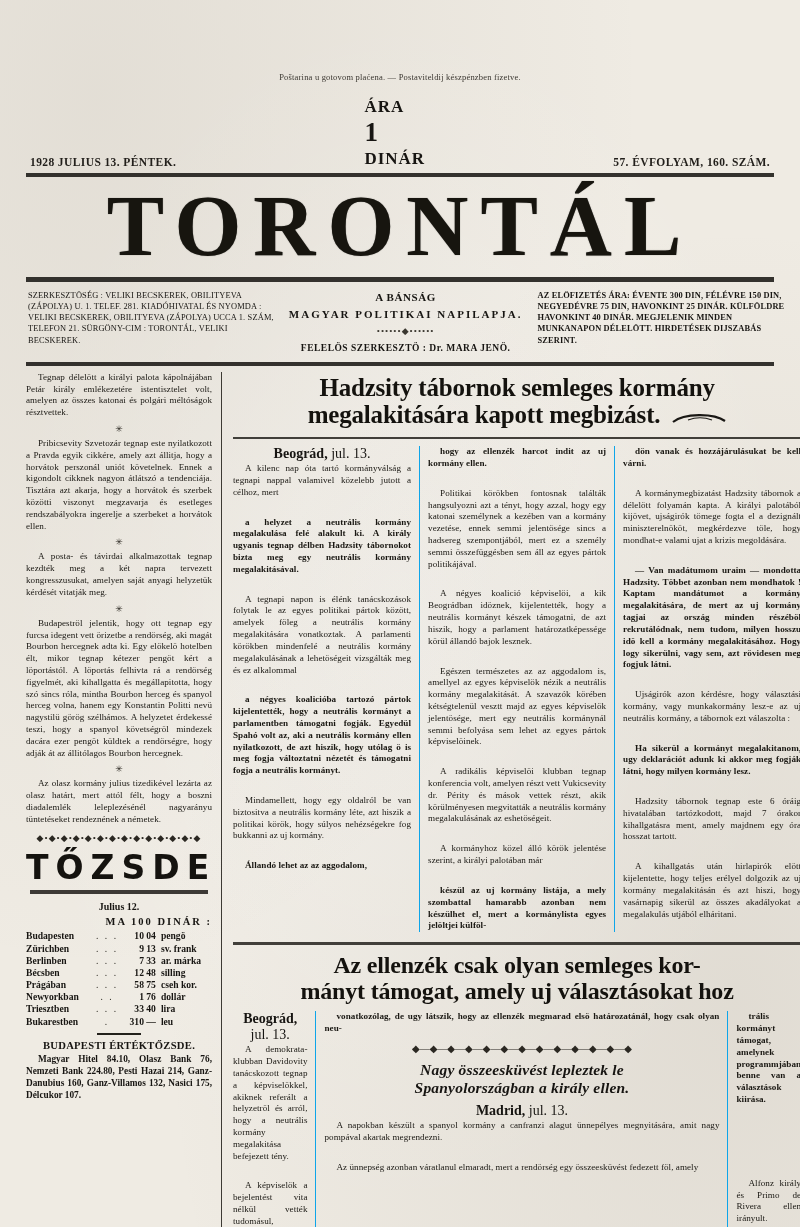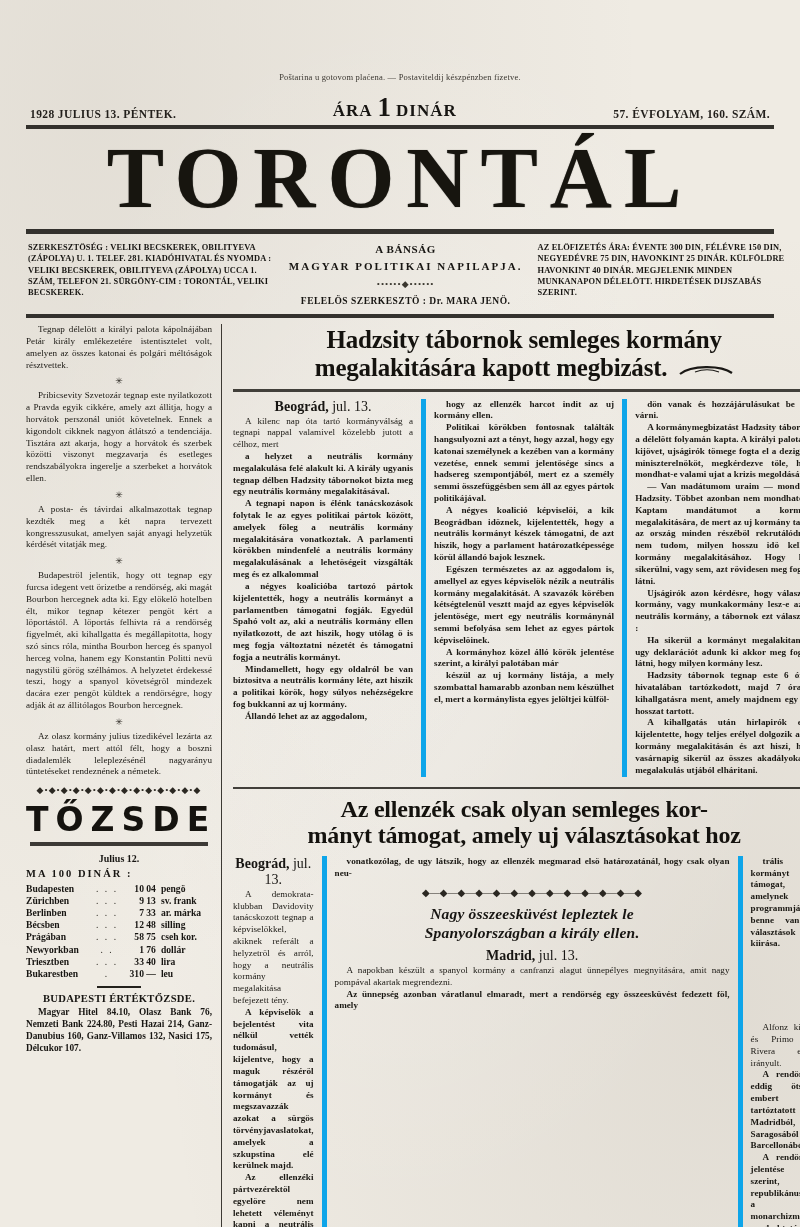--- a/index.html
+++ b/index.html
@@ -30,21 +30,21 @@
     font-family:"Liberation Serif", serif;
   }
   .issuebar{
     display:flex;align-items:flex-end;justify-content:space-between;
     padding:14px 30px 0 30px;
   }
   .issuebar .dateline,.issuebar .volline{
     font-size:11.5px;font-weight:700;letter-spacing:.4px;color:#221f1b;
     font-family:Liberation Serif, serif;
   }
-  .pricebox{display:flex;align-items:baseline;gap:5px;transform:translateY(1px);}
+  .pricebox{display:flex;align-items:baseline;gap:5px;transform:translateY(1px);flex-direction:column;}
   .pricebox .p1,.pricebox .p3{font-size:17px;font-weight:700;letter-spacing:1px;}
   .pricebox .p2{font-size:27px;font-weight:700;line-height:.8;}
 
   .rule-thick{height:4px;background:#1a1815;margin:5px 26px 0 26px;
     box-shadow:0 0 0 0 #000;opacity:.88;}
 
   
   .masthead{
     text-align:center;margin:4px 0 0 0;
     font-family:"Liberation Serif", serif;
@@ -53,75 +53,75 @@
     text-shadow:0 0 1px rgba(0,0,0,.5);
   }
   .rule-thick2{height:5px;background:#1a1815;margin:6px 26px 0 26px;opacity:.88;}
 
   
   .plate{
     display:flex;margin:8px 28px 0 28px;font-size:8.4px;line-height:1.33;
     letter-spacing:.15px;
   }
   .plate .col{flex:0 0 33.3%;}
-  .plate .left{font-weight:700;text-transform:uppercase;padding-right:6px;}
+  .plate .left{font-weight:400;text-transform:uppercase;padding-right:6px;}
   .plate .mid{text-align:center;}
   .plate .right{font-weight:700;text-transform:uppercase;text-align:left;padding-left:8px;}
   .plate .mid .m1{font-size:11px;font-weight:700;letter-spacing:.6px;}
   .plate .mid .m2{font-size:11px;font-weight:700;letter-spacing:2px;margin-top:2px;}
   .plate .mid .orn{font-size:9px;letter-spacing:1px;margin:5px 0 4px;color:#3a372f;}
   .plate .mid .m3{font-size:9.5px;font-weight:700;letter-spacing:.5px;}
 
   .rule-thick3{height:4px;background:#1a1815;margin:7px 26px 6px 26px;opacity:.88;}
 
   
   .body-grid{display:flex;padding:0 26px;box-sizing:border-box;}
   .col-left{width:196px;flex:0 0 196px;padding-right:9px;box-sizing:border-box;
     border-right:1px solid #3d3a34;}
   .col-right{flex:1;padding-left:11px;box-sizing:border-box;}
 
   p.news{
     font-size:9.1px;line-height:1.30;text-align:justify;margin:0 0 0 0;
     text-indent:12px;letter-spacing:.05px;color:#191712;
   }
-  p.news + p.news{margin-top:0;font-weight:bold;}
+  p.news + p.news{margin-top:18px;}
   .starsep{text-align:center;font-size:9px;margin:5px 0 4px;color:#2e2b25;}
 
   
   h1.head{
     font-size:25px;line-height:1.1;font-weight:700;text-align:center;
     margin:2px 0 8px 0;letter-spacing:-.2px;color:#14120e;
   }
   h1.head .l2{display:block;}
   .swoosh{display:inline-block;width:54px;height:12px;vertical-align:middle;margin-left:6px;}
 
   .rule-under{height:2.4px;background:#23211c;margin:6px 0 7px 0;opacity:.85;}
 
   .three-col{display:flex;gap:0;}
   .three-col .c{flex:1;padding:0 8px;box-sizing:border-box;}
-  .three-col .c + .c{border-left:5px solid #0ea5e9;}
+  .three-col .c + .c{border-left:1px solid #0ea5e9;}
   .three-col .c:first-child{padding-left:0;}
   .three-col .c:last-child{padding-right:0;}
 
   .dateline-in{font-size:14px;text-align:center;font-weight:700;margin:0 0 1px 0;}
   .dateline-in em{font-style:normal;font-weight:400;}
   p.lead{font-weight:700;}
 
   
   .orn-rule{
     text-align:center;font-size:9px;letter-spacing:1px;color:#2b2822;
     margin:7px 0 5px;overflow:hidden;white-space:nowrap;
   }
   .tozsde-title{
     font-size:33px;font-weight:700;letter-spacing:7px;
     font-family:"DejaVu Sans", sans-serif;margin:1px 0 0 0;color:#15130f;
   }
   .tozsde-rule{height:4px;background:#1d1b17;margin:3px 4px 7px 4px;opacity:.85;}
   .tz-date{text-align:center;font-size:10px;font-weight:700;margin-bottom:4px;}
-  .tz-sub{text-align:left;font-size:10.5px;font-weight:700;letter-spacing:2px;margin-bottom:3px;}
+  .tz-sub{text-align:right;font-size:10.5px;font-weight:700;letter-spacing:2px;margin-bottom:3px;}
   table.fx{width:100%;border-collapse:collapse;font-size:9.6px;font-weight:700;}
   table.fx td{padding:.6px 0;vertical-align:bottom;}
   table.fx .city{white-space:nowrap;}
   table.fx .dots{color:#2a2720;letter-spacing:2px;text-align:center;font-weight:400;}
   table.fx .val{text-align:right;padding-right:5px;white-space:nowrap;}
   table.fx .cur{text-align:left;white-space:nowrap;}
   .shortrule{width:44px;height:2px;background:#23211c;margin:6px auto 5px;}
   .bet-title{text-align:center;font-size:10.6px;font-weight:700;letter-spacing:.3px;margin-bottom:2px;}
   p.bet{font-size:9.3px;line-height:1.3;text-align:justify;text-indent:12px;font-weight:700;margin:0;}
 
@@ -284,20 +284,21 @@
           <p class="news">A tegnapi napon is élénk tanácskozások folytak le az egyes politikai pártok között, amelyek föleg a neutrális kormány megalakitására vonatkoztak. A parlamenti körökben mindenfelé a neutrális kormány megalakulásának a lehetöségeit vizsgálták meg és ez alkalommal</p>
           <p class="news lead">a négyes koalicióba tartozó pártok kijelentették, hogy a neutrális kormányt a parlamentben támogatni fogják. Egyedül Spahó volt az, aki a neutrális kormány ellen nyilatkozott, de azt hiszik, hogy utólag ö is meg fogja változtatni nézetét és támogatni fogja a neutrális kormányt.</p>
           <p class="news">Mindamellett, hogy egy oldalról be van biztositva a neutrális kormány léte, azt hiszik a politikai körök, hogy súlyos nehézségekre fog bukkanni az uj kormány.</p>
           <p class="news lead">Állandó lehet az az aggodalom,</p>
         </div>
         <div class="c">
           <p class="news lead">hogy az ellenzék harcot indit az uj kormány ellen.</p>
           <p class="news">Politikai körökben fontosnak találták hangsulyozni azt a tényt, hogy azzal, hogy egy katonai személynek a kezében van a kormány vezetése, ennek semmi jelentösége sincs a hadsereg szempontjából, mert ez a személy semmi összefüggésben sem áll az egyes pártok politikájával.</p>
           <p class="news">A négyes koalició képviselöi, a kik Beográdban idöznek, kijelentették, hogy a neutrális kormányt készek támogatni, de azt hiszik, hogy a parlament határozatképessége körül állandó bajok lesznek.</p>
           <p class="news">Egészen természetes az az aggodalom is, amellyel az egyes képviselök nézik a neutrális kormány megalakitását. A szavazók körében kétségtelenül vesztt majd az egyes képviselök jelentösége, mert egy neutrális kormánynál semmi befolyása sem lehet az egyes pártok képviselöinek.</p>
+          <p class="news">A radikális képviselöi klubban tegnap konferencia volt, amelyen részt vett Vukicsevity dr. Périty és mások vettek részt, akik körülményesen megvitatták a neutrális kormány megalakulásának az eshetöségeit.</p>
           <p class="news">A kormányhoz közel álló körök jelentése szerint, a királyi palotában már</p>
           <p class="news lead">készül az uj kormány listája, a mely szombattal hamarabb azonban nem készülhet el, mert a kormánylista egyes jelöltjei külföl-</p>
         </div>
         <div class="c">
           <p class="news lead">dön vanak és hozzájárulásukat be kell várni.</p>
           <p class="news">A kormánymegbizatást Hadzsity tábornok a délelött folyamán kapta. A királyi palotából kijövet, ujságirók tömege fogta el a dezignált miniszterelnököt, megkérdezve töle, hogy mondhat-e valami ujat a krizis megoldására.</p>
           <p class="news lead">— Van madátumom uraim — mondotta Hadzsity. Többet azonban nem mondhatok ! Kaptam mandátumot a kormány megalakitására, de mert az uj kormány tagjai az ország minden részéböl rekrutálódnak, nem tudom, milyen hosszu idö kell a kormány megalakitásához. Hogy logy sikerülni, vagy sem, azt rövidesen meg fogjuk látni.</p>
           <p class="news">Ujságirók azon kérdésre, hogy választási kormány, vagy munkakormány lesz-e az uj neutrális kormány, a tábornok ezt válaszolta :</p>
           <p class="news lead">Ha sikerül a kormányt megalakitanom, ugy deklarációt adunk ki akkor meg fogják látni, hogy milyen kormány lesz.</p>
           <p class="news">Hadzsity tábornok tegnap este 6 óráig hivatalában tartózkodott, majd 7 órakor kihallgatásra ment, amely majdnem egy óra hosszat tartott.</p>

